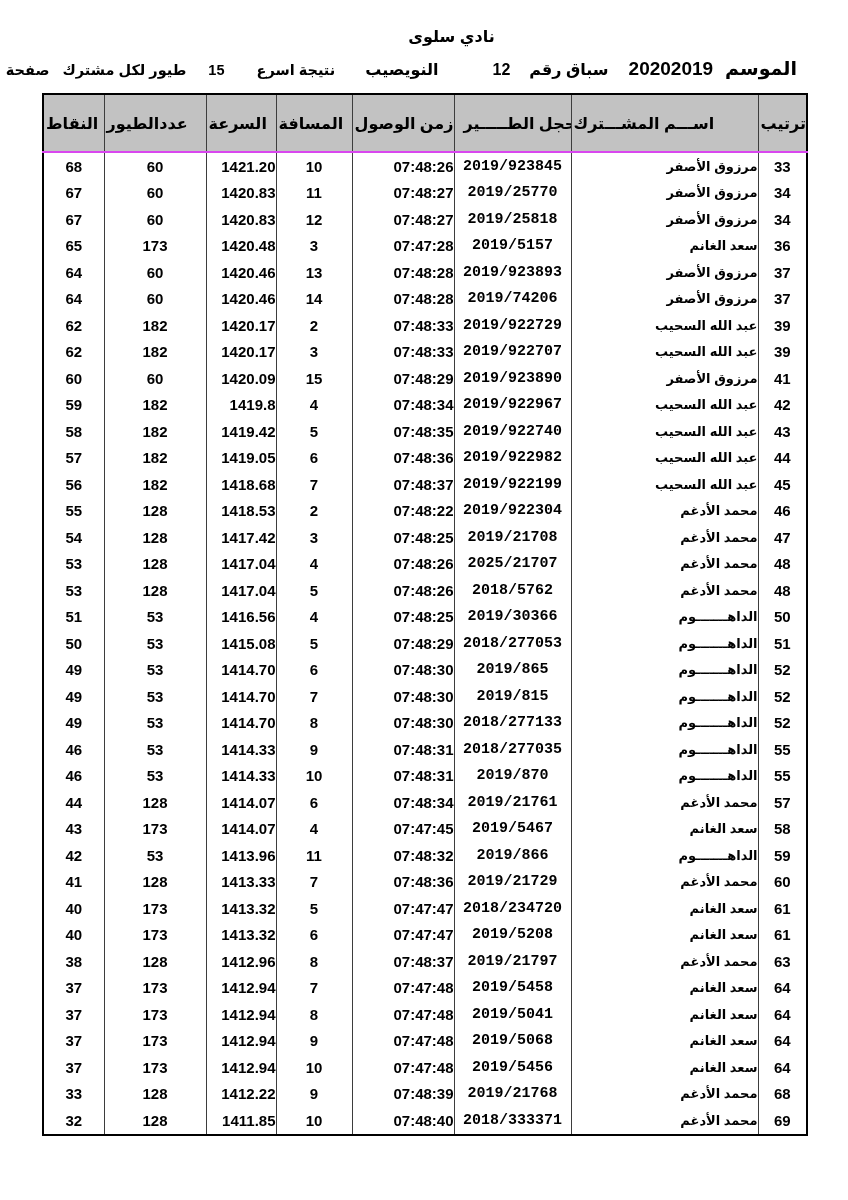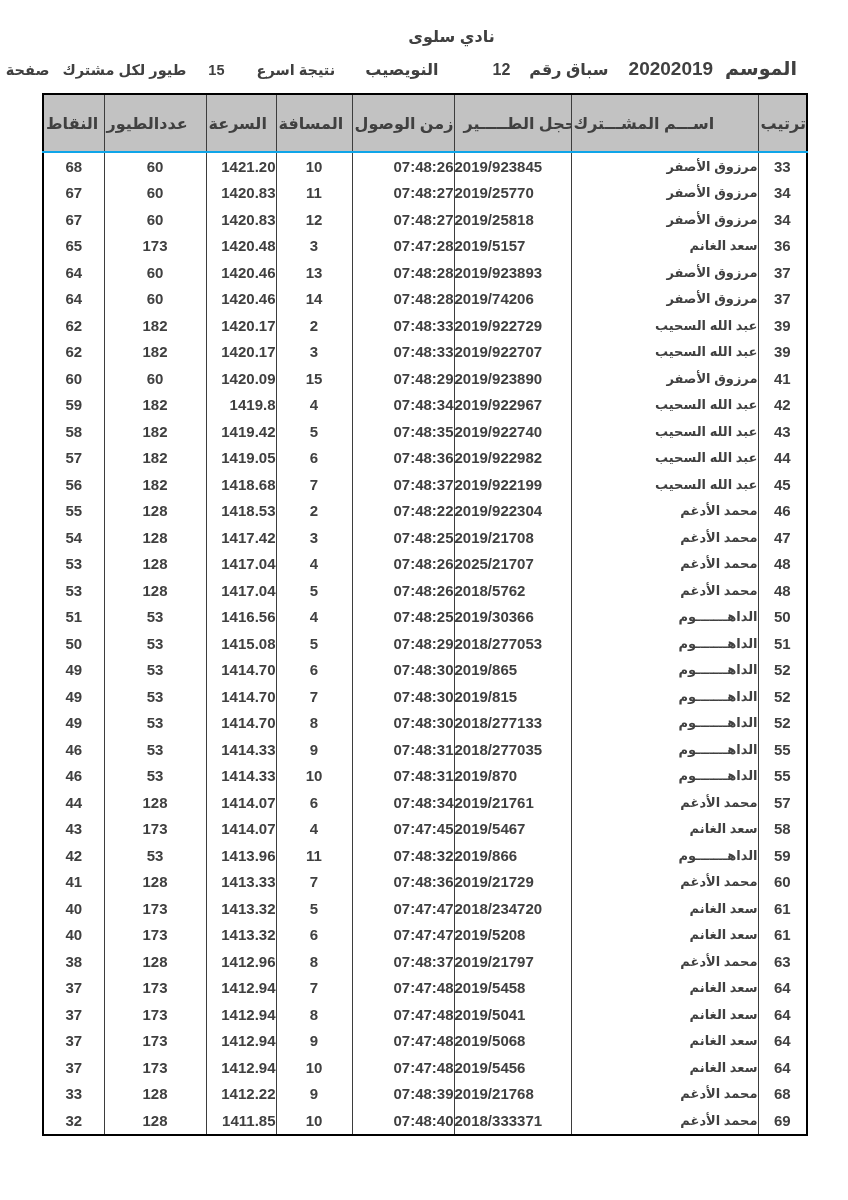--- a/index.html
+++ b/index.html
@@ -1,18 +1,18 @@
 <!DOCTYPE html>
 <html><head>
 <meta charset="utf-8">
 <style>
   html,body{margin:0;padding:0;background:#ffffff;}
   .page{
     position:relative;width:848px;height:1200px;background:#ffffff;
-    font-family:"Liberation Sans","DejaVu Sans",sans-serif;color:#404040;overflow:hidden;
+    font-family:"Liberation Sans","DejaVu Sans",sans-serif;color:#000000;overflow:hidden;
   }
   .club-title{
     position:absolute;top:27px;left:0;width:100%;text-align:center;
     padding-left:55px;box-sizing:border-box;font-size:16px;font-weight:bold;direction:rtl;
   }
   .info-line{
     position:absolute;top:57px;right:51px;left:38px;direction:rtl;
     display:flex;align-items:baseline;font-weight:bold;white-space:nowrap;
   }
   .fs19{font-size:19px}
@@ -23,31 +23,31 @@
   table.results{
     position:absolute;top:93px;left:42px;width:764px;
     border-collapse:collapse;table-layout:fixed;direction:rtl;
     font-weight:bold;border:2px solid #000;
   }
   table.results th,table.results td{
     border-left:1px solid #3d3d3d;border-right:1px solid #3d3d3d;
     padding:0;overflow:hidden;white-space:nowrap;
   }
   thead th{
-    height:58px;border-bottom:2px solid #0ea5e9;vertical-align:top;
+    height:58px;border-bottom:2px solid #d946ef;vertical-align:top;
     padding:2px 3px 9px 3px;box-sizing:border-box;
   }
   .hfill{
     height:100%;display:flex;align-items:center;justify-content:flex-end;
     padding-right:5px;padding-left:2px;font-size:16px;box-sizing:border-box;
   }
   tbody td{height:26.5px;font-size:15px;vertical-align:middle;}
   .c-rank  {direction:ltr;text-align:center;}
   .c-name  {direction:rtl;text-align:right;font-size:13px;padding-right:6px;padding-left:2px;}
-  .c-ring  {direction:ltr;text-align:left;padding-right:5px;}
+  .c-ring  {direction:ltr;text-align:center;padding-right:5px;font-family:Liberation Mono, monospace;}
   .c-time  {direction:ltr;text-align:right;padding-right:3px;}
   .c-dist  {direction:ltr;text-align:center;margin-left:40px;}
   .c-speed {direction:ltr;text-align:right;padding-right:4px;}
   .c-birds {direction:ltr;text-align:center;}
   .c-points{direction:ltr;text-align:center;}
 </style>
 </head>
 <body>
 
 <div class="page">

